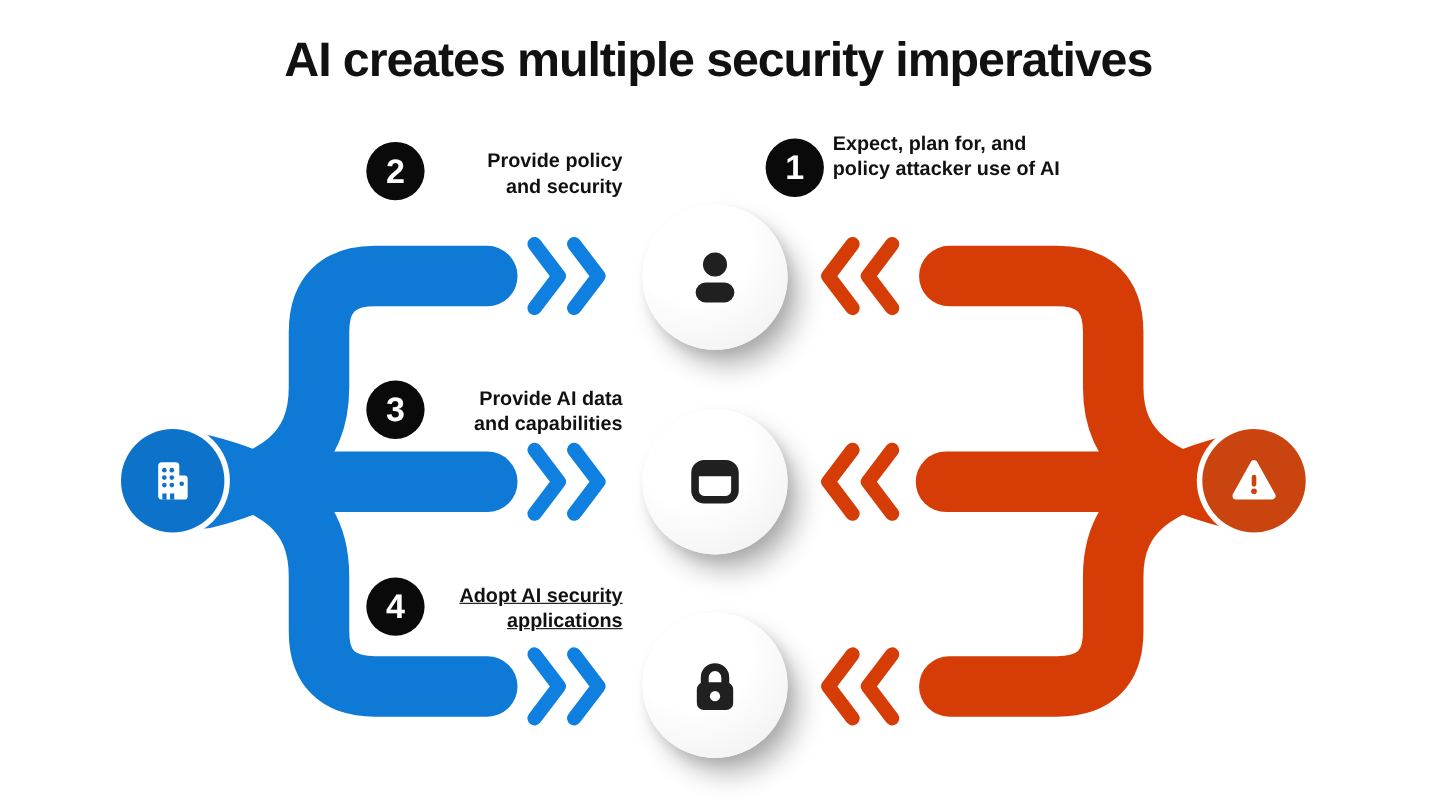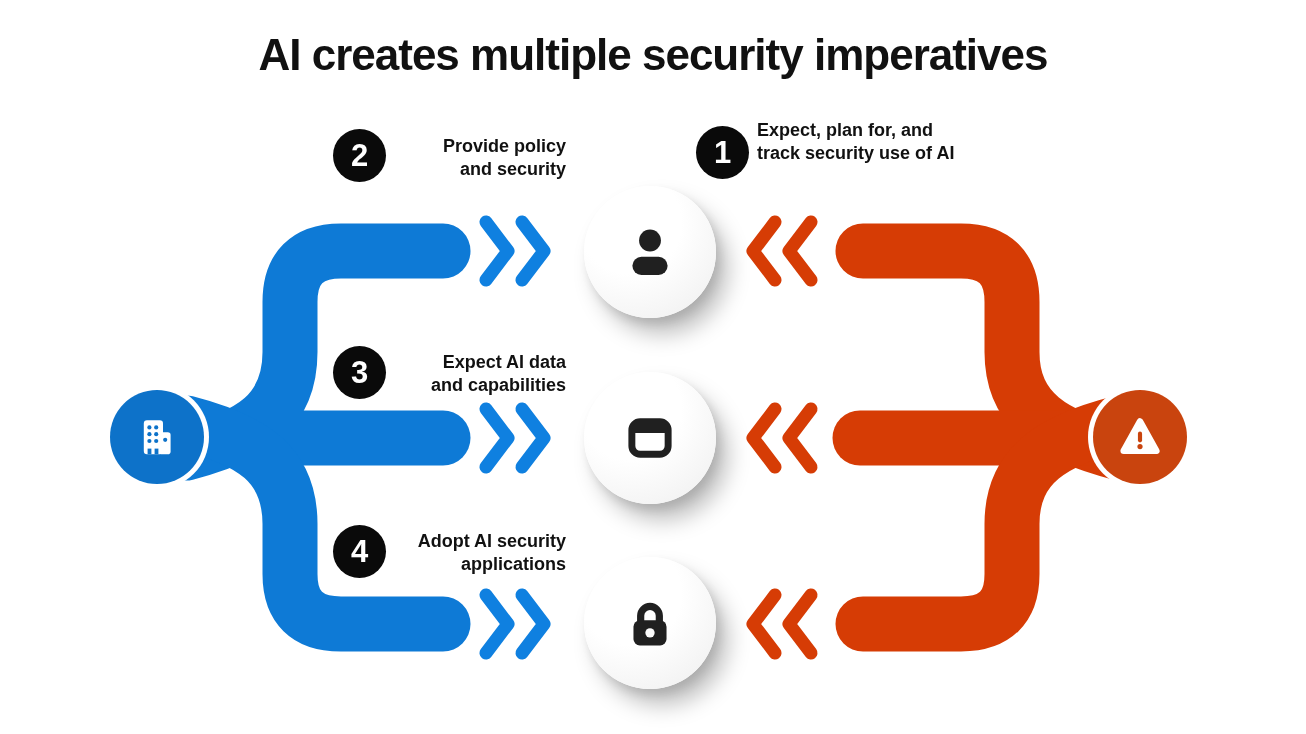--- a/index.html
+++ b/index.html
@@ -135,28 +135,28 @@
   </div>
   <div class="badge" style="left:333px;top:346px;">
     <span>3</span>
   </div>
   <div class="badge" style="left:333px;top:525px;">
     <span>4</span>
   </div>
 
   <div class="lbl" style="left:757px;top:119px;">
     <span>Expect, plan for, and</span>
-    <span>track security use of AI</span>
+    <span>policy attacker use of AI</span>
   </div>
   <div class="lbl right" style="left:356px;top:135px;">
     <span>Provide policy</span>
     <span>and security</span>
   </div>
   <div class="lbl right" style="left:356px;top:351px;">
-    <span>Expect AI data</span>
+    <span>Provide AI data</span>
     <span>and capabilities</span>
   </div>
-  <div class="lbl right" style="left:356px;top:530px;">
+  <div class="lbl right" style="left:356px;top:530px;text-decoration:underline;">
     <span>Adopt AI security</span>
     <span>applications</span>
   </div>
 
 </div>
 
 </body></html>

